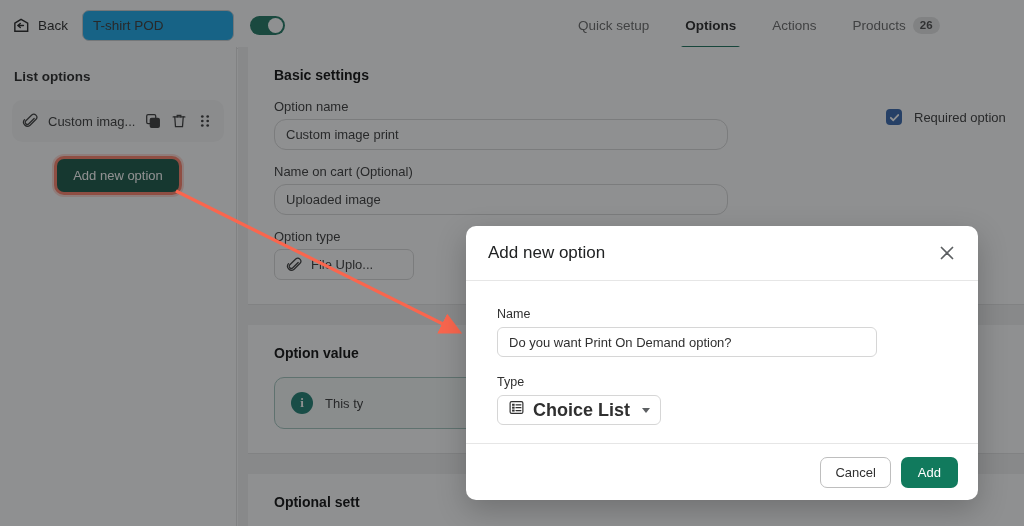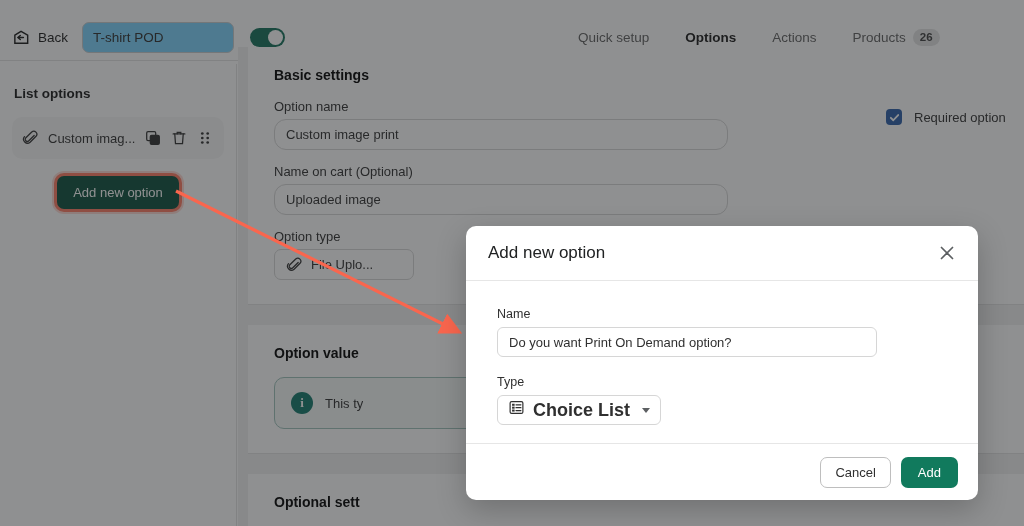--- a/index.html
+++ b/index.html
@@ -16,37 +16,37 @@
   }
 
   
   #page {
     position: absolute; inset: 0;
     background: #ffffff;
   }
 
   
   .topbar {
-    position: absolute; top: 14px; left: 0; right: 0; height: 47px;
+    position: absolute; top: 2px; left: 0; right: 0; height: 47px;
     background: #ffffff;
     border-bottom: 1px solid #e3e3e3;
     display: flex; align-items: center;
   }
   .back-btn {
     display: flex; align-items: center; gap: 7px;
     margin-left: 12px;
     font-size: 13.5px; color: #1a1a1a;
     cursor: pointer;
   }
   .back-icon { width: 19px; height: 19px; display: block; }
   .title-input {
     margin-left: 14px;
     width: 152px; height: 31px;
     border: 1px solid #c9cccf; border-radius: 7px;
-    background: #7dd3fc;
+    background: #0ea5e9;
     font-size: 13.5px; color: #303030;
     padding: 0 10px;
     font-family: "Liberation Sans", sans-serif;
     outline: none;
   }
   .toggle {
     margin-left: 16px;
     width: 35px; height: 19px; border-radius: 10px;
     background: #15705a;
     position: relative; cursor: pointer;
@@ -72,21 +72,21 @@
     height: 3px; background: #0f6b52; border-radius: 2px 2px 0 0;
   }
   .tab .badge {
     background: #e3e3e3; color: #414141;
     border-radius: 9px; font-size: 11.5px; font-weight: 600;
     padding: 2px 7px; line-height: 1.2;
   }
 
   
   .sidebar {
-    position: absolute; top: 64px; left: 0; width: 237px; bottom: 0;
+    position: absolute; top: 47px; left: 0; width: 237px; bottom: 0;
     background: #ffffff;
     border-right: 1px solid #e3e3e3;
     padding: 22px 12px 0 12px;
   }
   .sidebar h2 {
     font-size: 13.5px; font-weight: 700; color: #1a1a1a;
     margin: 0 0 16px 2px;
   }
   .opt-card {
     background: #f7f7f7; border-radius: 10px;

